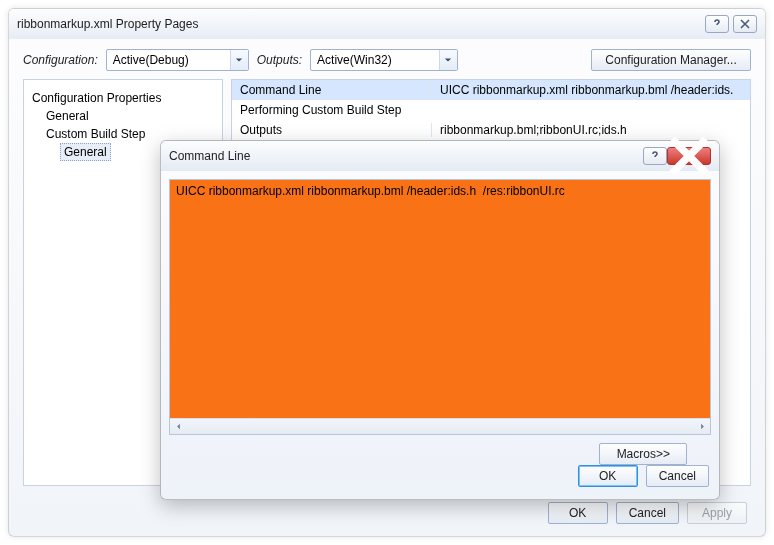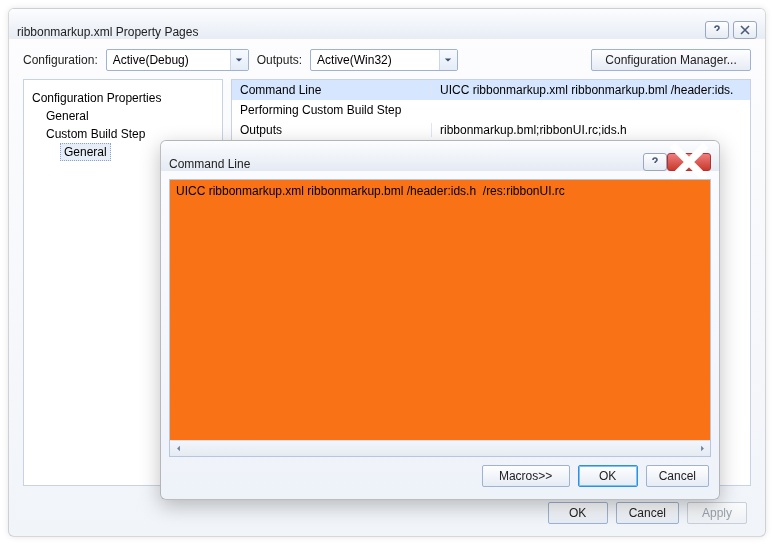--- a/index.html
+++ b/index.html
@@ -7,33 +7,33 @@
 
   
   .win {
     position: absolute; inset: 8px;
     border: 1px solid rgba(0,0,0,.15); border-radius: 6px;
     background: linear-gradient(#fdfdfe,#f1f4f9);
     box-shadow: 0 0 6px rgba(0,0,0,.1);
     overflow: hidden;
   }
   .titlebar {
-    height: 30px; display: flex; align-items: flex-end; padding: 0 8px;
+    height: 30px; display: flex; align-items: center; padding: 0 8px;
     background: linear-gradient(#fcfdfe,#e7ecf5);
   }
   .titlebar .title { flex: 1; color: #222; }
   .winbtn {
     width: 24px; height: 18px; margin-left: 4px; border: 1px solid #9aa7be;
     border-radius: 3px; background: linear-gradient(#fefefe,#e5ebf4);
     display: flex; align-items: center; justify-content: center; color: #4a5a78;
   }
   .winbtn svg { width: 10px; height: 10px; stroke: #4a5a78; stroke-width: 1.6; fill: none; }
 
   .cfgbar { display: flex; align-items: center; gap: 8px; padding: 10px 14px 8px; }
-  .lbl { color: #222; }
+  .lbl { color: #222; font-style: italic; }
   .combo {
     position: relative; height: 22px; border: 1px solid #9fb2d1; border-radius: 2px;
     background: #fff; display: flex; align-items: center; padding: 0 22px 0 6px;
   }
   .combo .arrow {
     position: absolute; right: 0; top: 0; bottom: 0; width: 18px;
     border-left: 1px solid #cbd6e8; display: flex; align-items: center; justify-content: center;
     background: linear-gradient(#f7faff,#e5ecf7);
   }
   .combo .arrow svg { width: 8px; height: 8px; fill: #3c4f74; }
@@ -185,21 +185,21 @@
         </div>
       <div class="track"></div>
       <div class="arrow">
           <svg viewBox="0 0 10 10">
             <path d="M3 1l4 4-4 4z"></path>
           </svg>
         </div>
     </div>
   </div>
   <div class="dlg-footer">
-    <div style="display:flex; flex-direction:row; gap:8px; align-items:center;">
+    <div style="display:flex; flex-direction:column; gap:0; align-items:center;">
       <div class="btn" style="min-width:88px">Macros&gt;&gt;</div>
       <div class="row2">
         <div class="btn default">OK</div>
         <div class="btn">Cancel</div>
       </div>
     </div>
   </div>
 </div>
 
 </body></html>

